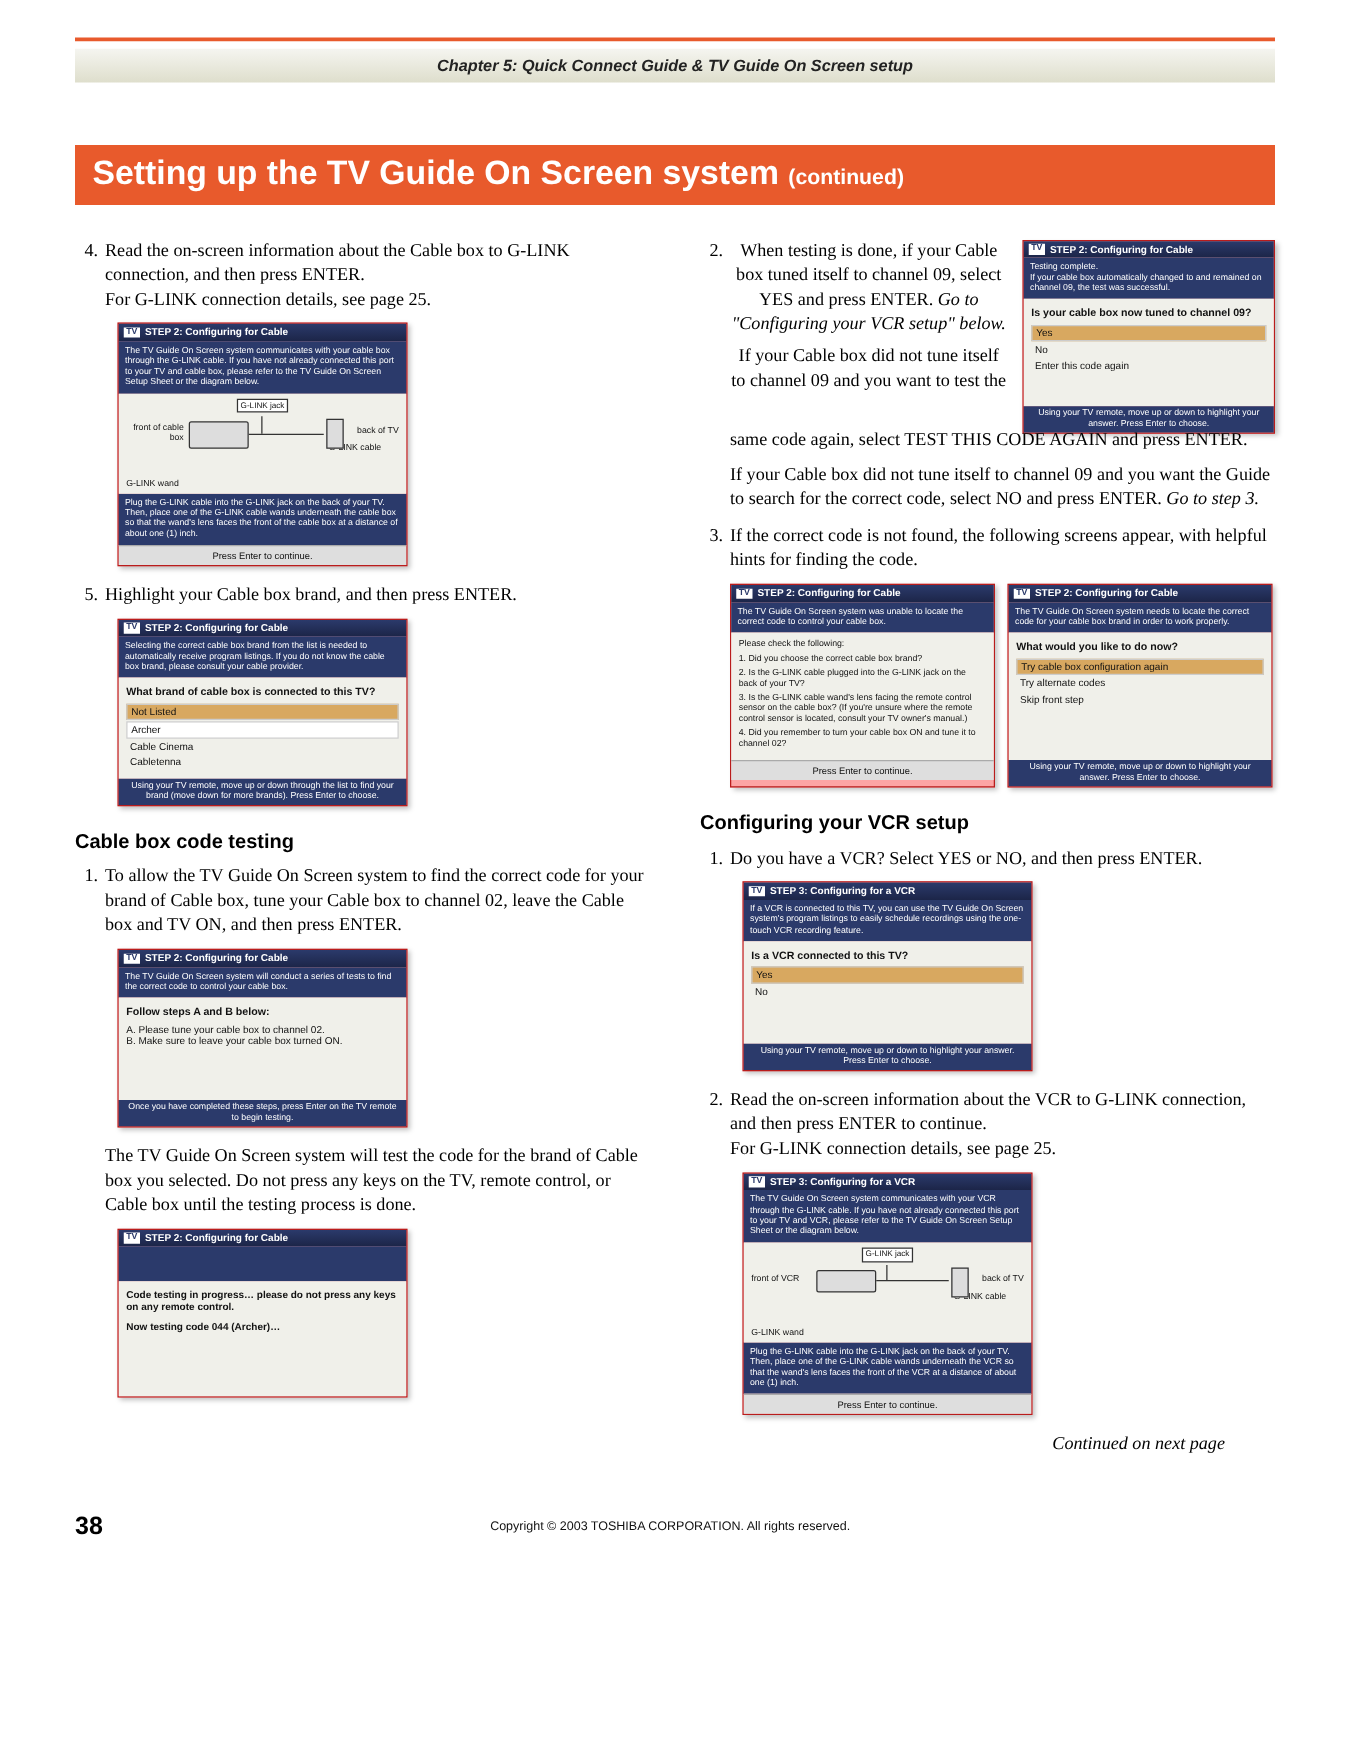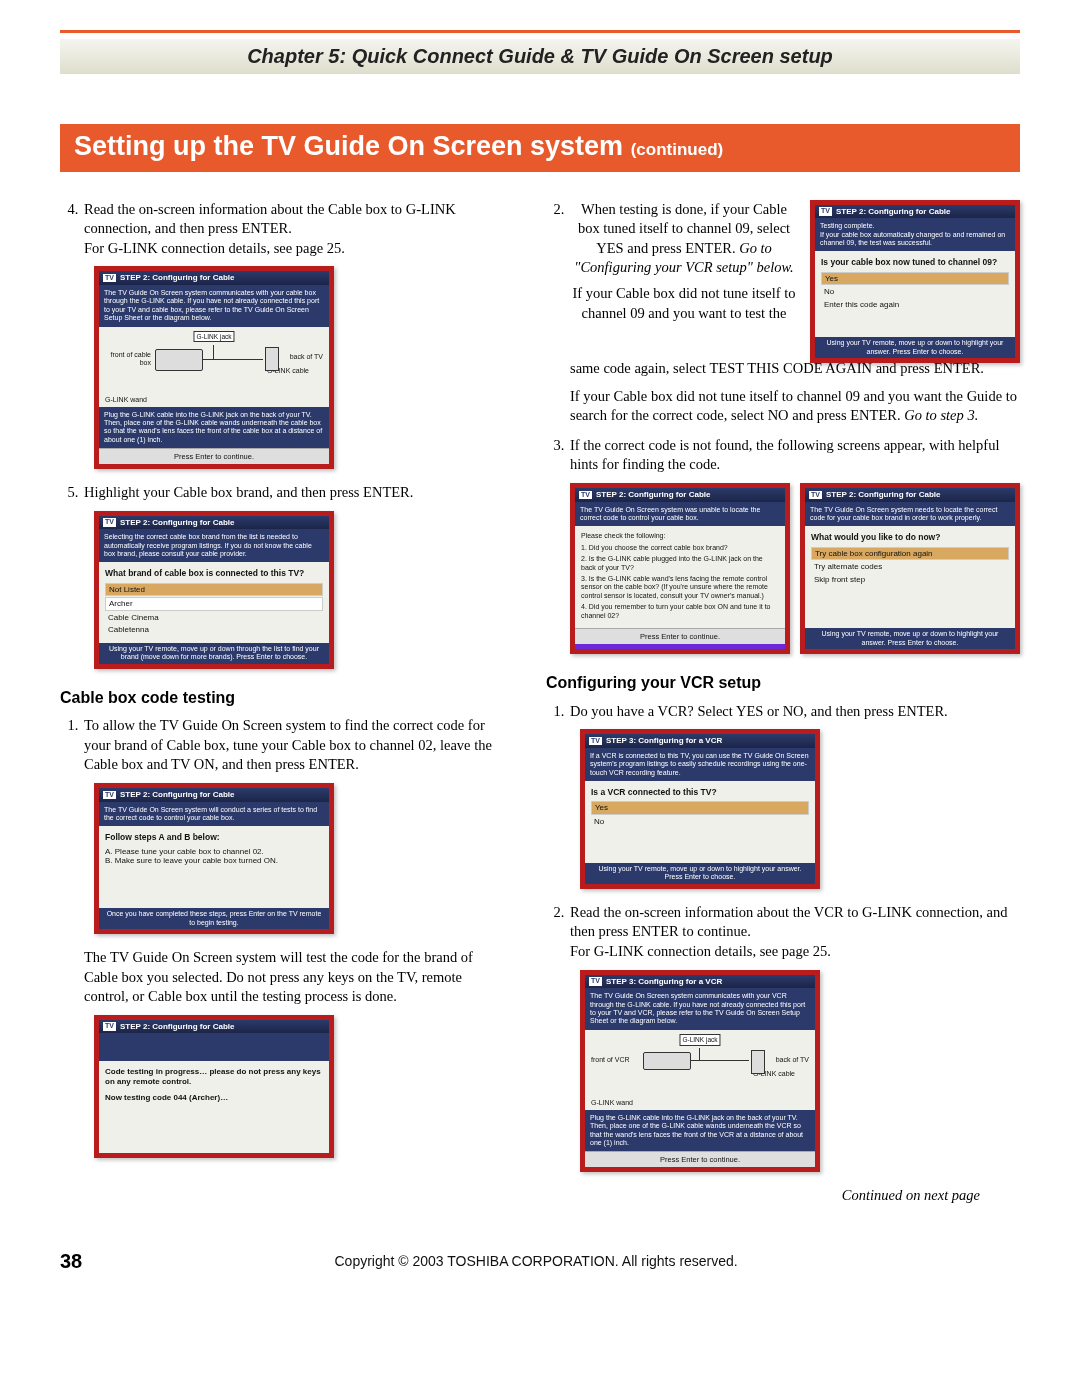--- a/index.html
+++ b/index.html
@@ -19,21 +19,21 @@
   .top-rule {
     height: 3px;
     background: #e85a2c;
     margin-bottom: 6px;
   }
   .chapter-bar {
     background: linear-gradient(to bottom, #f5f5f0, #dedecc);
     text-align: center;
     font-weight: bold;
     font-style: italic;
-    font-size: 20px;
+    font-size: 13px;
     padding: 6px 0;
     font-family: Arial, sans-serif;
     color: #222;
   }
   .title-bar {
     background: #e85a2c;
     color: #fff;
     font-family: Arial, Helvetica, sans-serif;
     font-weight: bold;
     font-size: 27px;
@@ -72,22 +72,22 @@
     font-size: 16px;
     margin: 18px 0 8px 0;
   }
   .italic {
     font-style: italic;
   }
   
   .dlg {
     width: 230px;
     margin: 8px 0 14px 10px;
-    border: 5px solid #b91c1c;
-    background: #6d28d9;
+    border: 1px solid #b91c1c;
+    background: #fca5a5;
     font-family: Arial, sans-serif;
     font-size: 8px;
     color: #111;
     box-shadow: 2px 2px 4px rgba(0,0,0,0.25);
     line-height: 1.2;
   }
   .dlg-title {
     background: linear-gradient(to bottom, #2b3a6b, #1c2548);
     color: #fff;
     font-weight: bold;
@@ -199,21 +199,21 @@
   }
   .footer .pagenum {
     font-family: Arial, sans-serif;
     font-weight: bold;
     font-size: 20px;
   }
   .footer .copyright {
     flex: 1;
     text-align: center;
     font-family: Arial, sans-serif;
-    font-size: 14px;
+    font-size: 10px;
     color: #111;
   }
 </style>
 </head>
 <body>
 
 <div class="page">
 
   <div class="top-rule"></div>
   <div class="chapter-bar">Chapter 5: Quick Connect Guide &amp; TV Guide On Screen setup</div>

